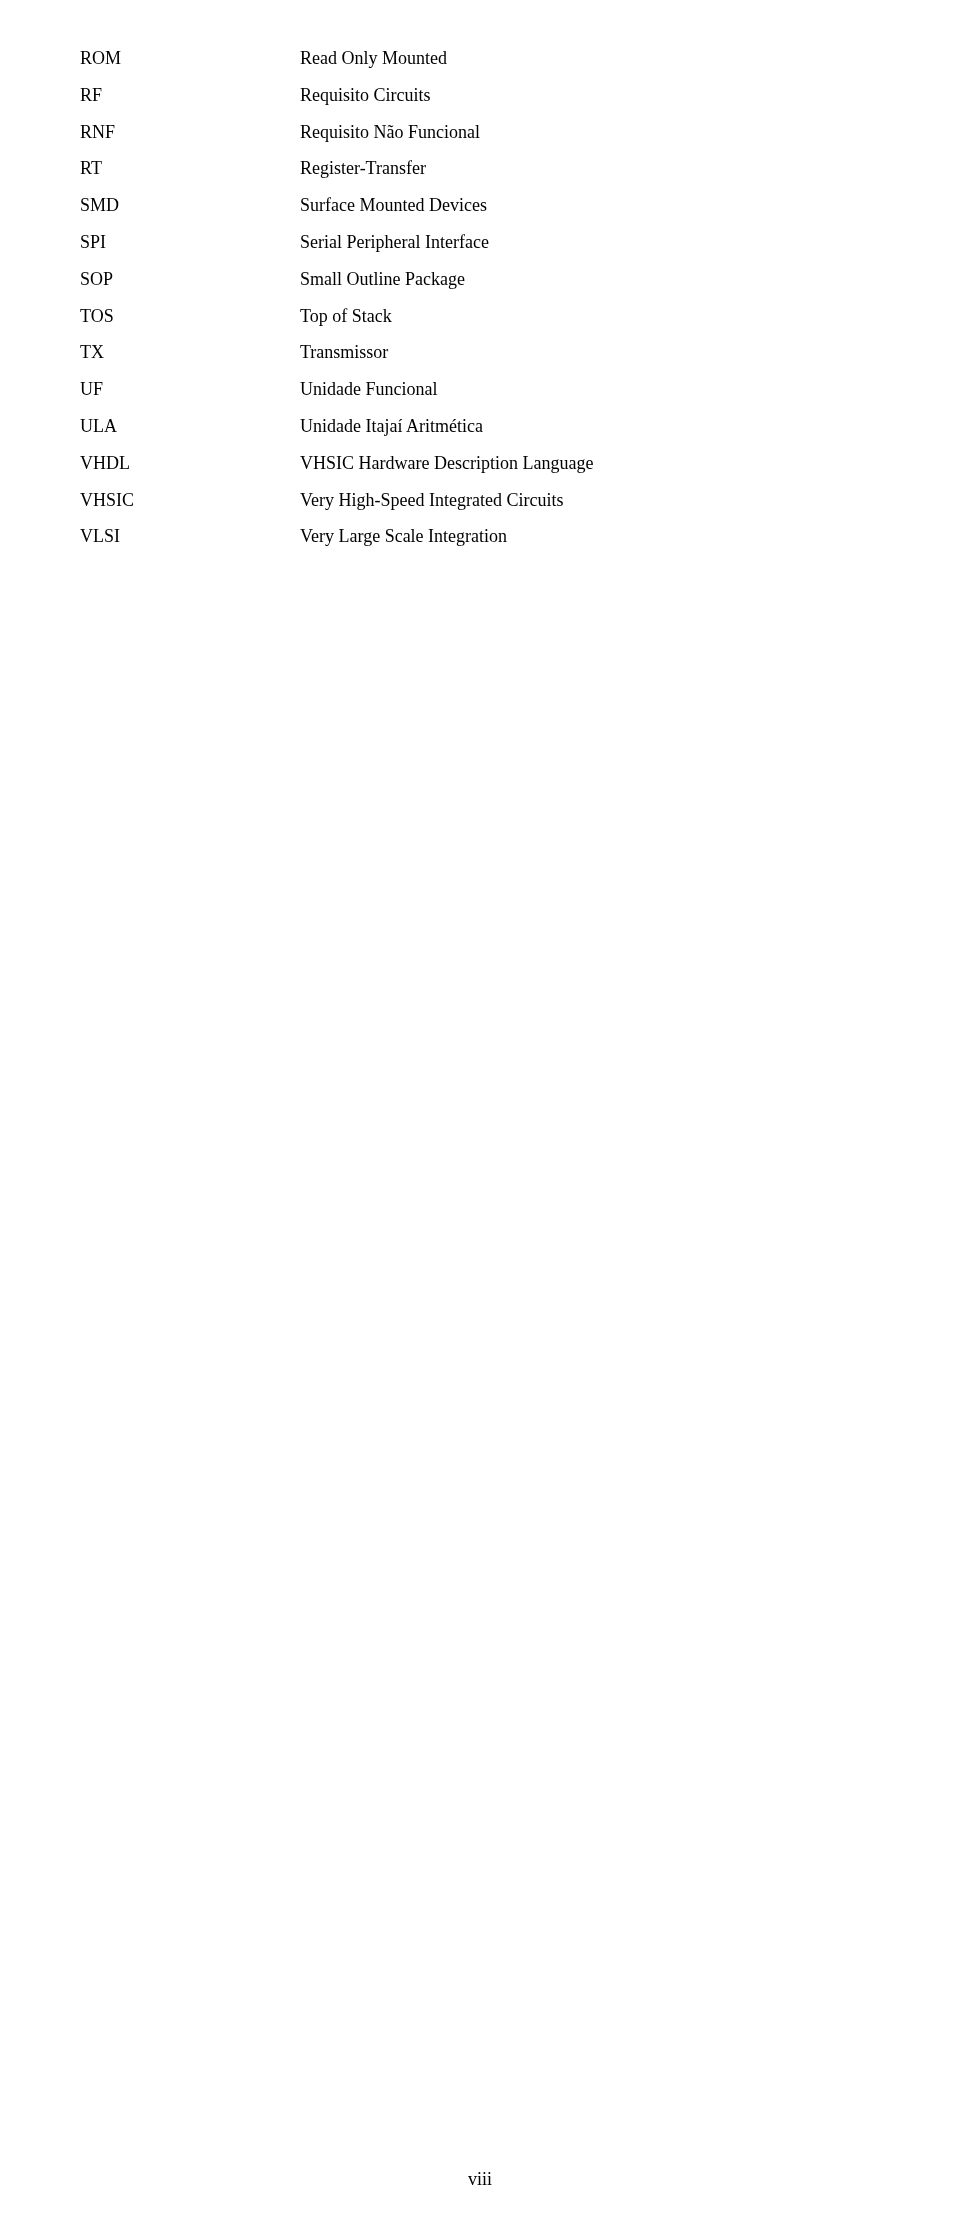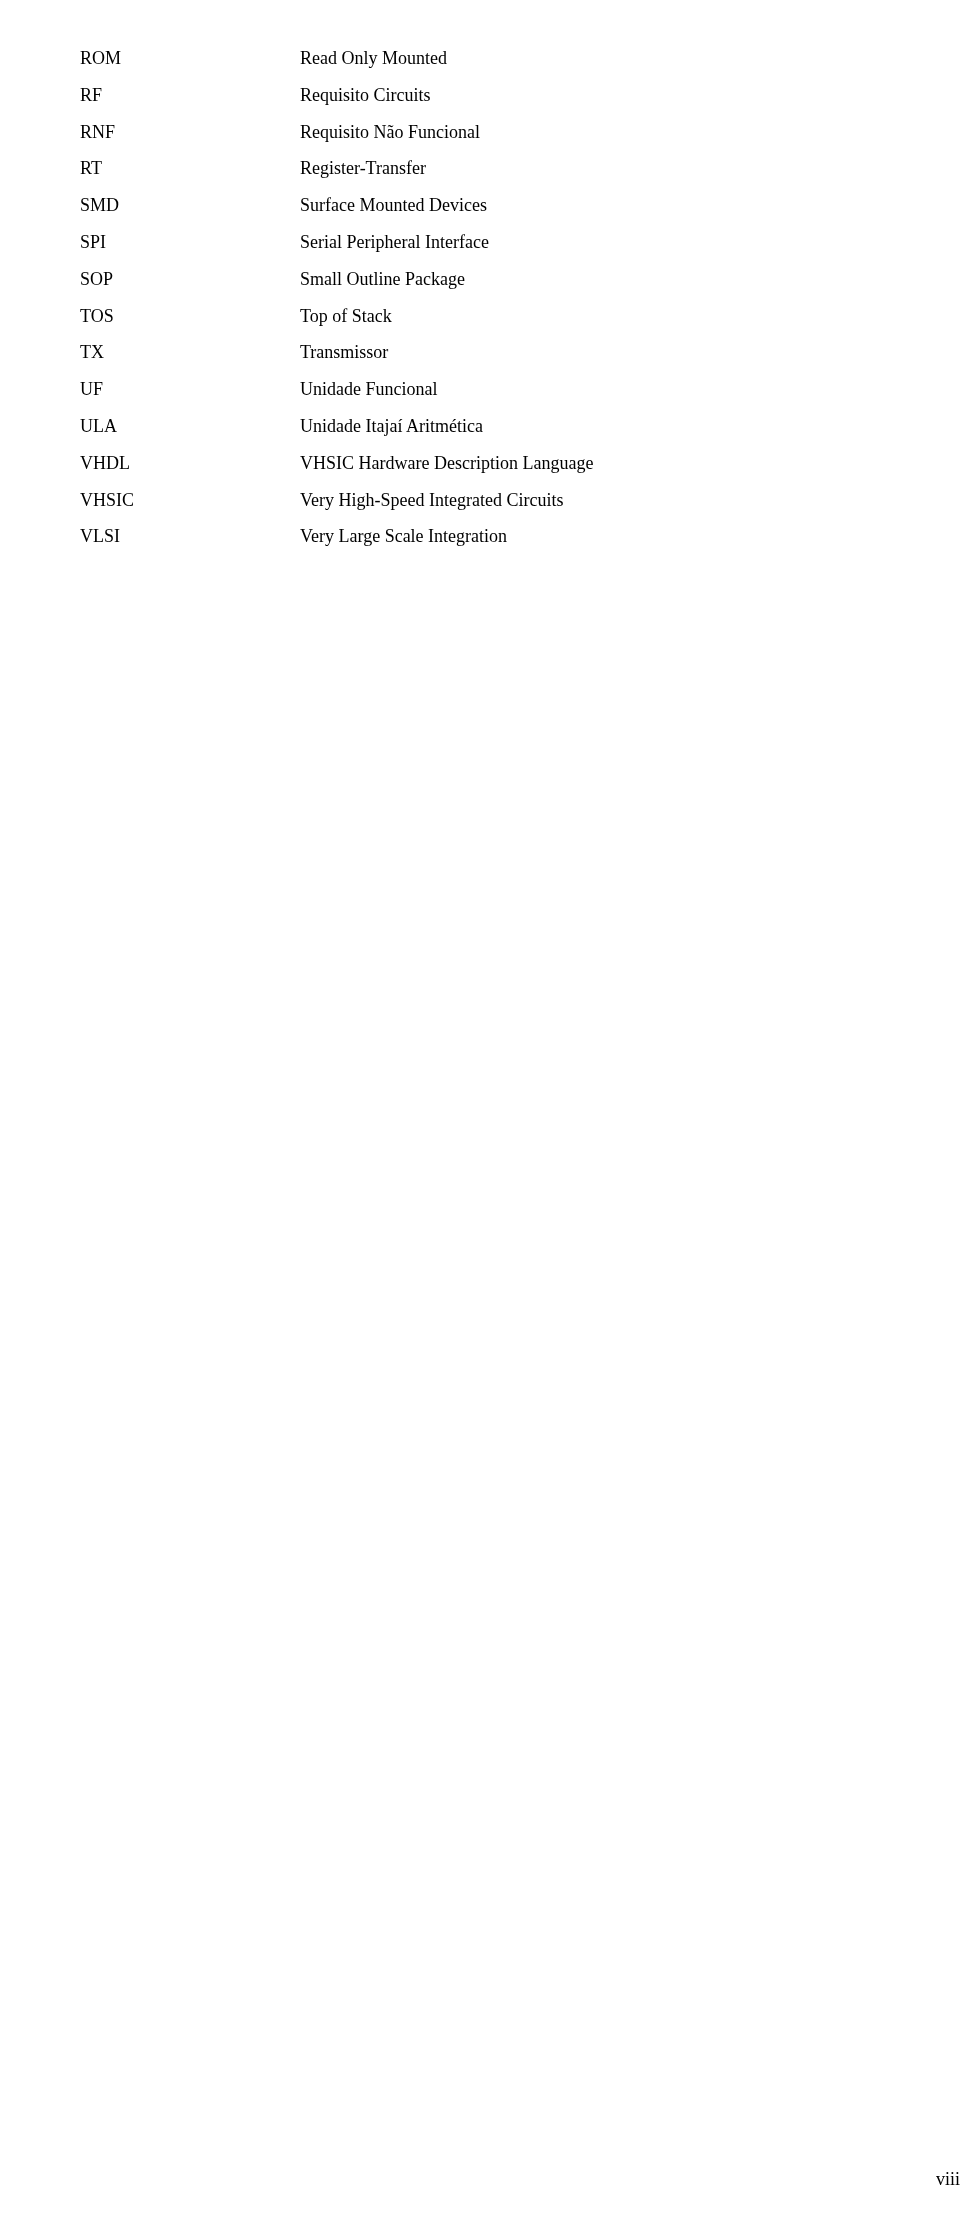--- a/index.html
+++ b/index.html
@@ -42,21 +42,21 @@
     }
 
     .def-col {
       font-weight: normal;
     }
 
     .page-footer {
       position: absolute;
       bottom: 40px;
       width: 100%;
-      text-align: right;
+      text-align: center;
       font-size: 18px;
     }
   </style>
 </head>
 <body>
 
 <div class="page-content">
   <table class="abbreviation-table">
     <tbody id="abbr-tbody">
     <tr>

